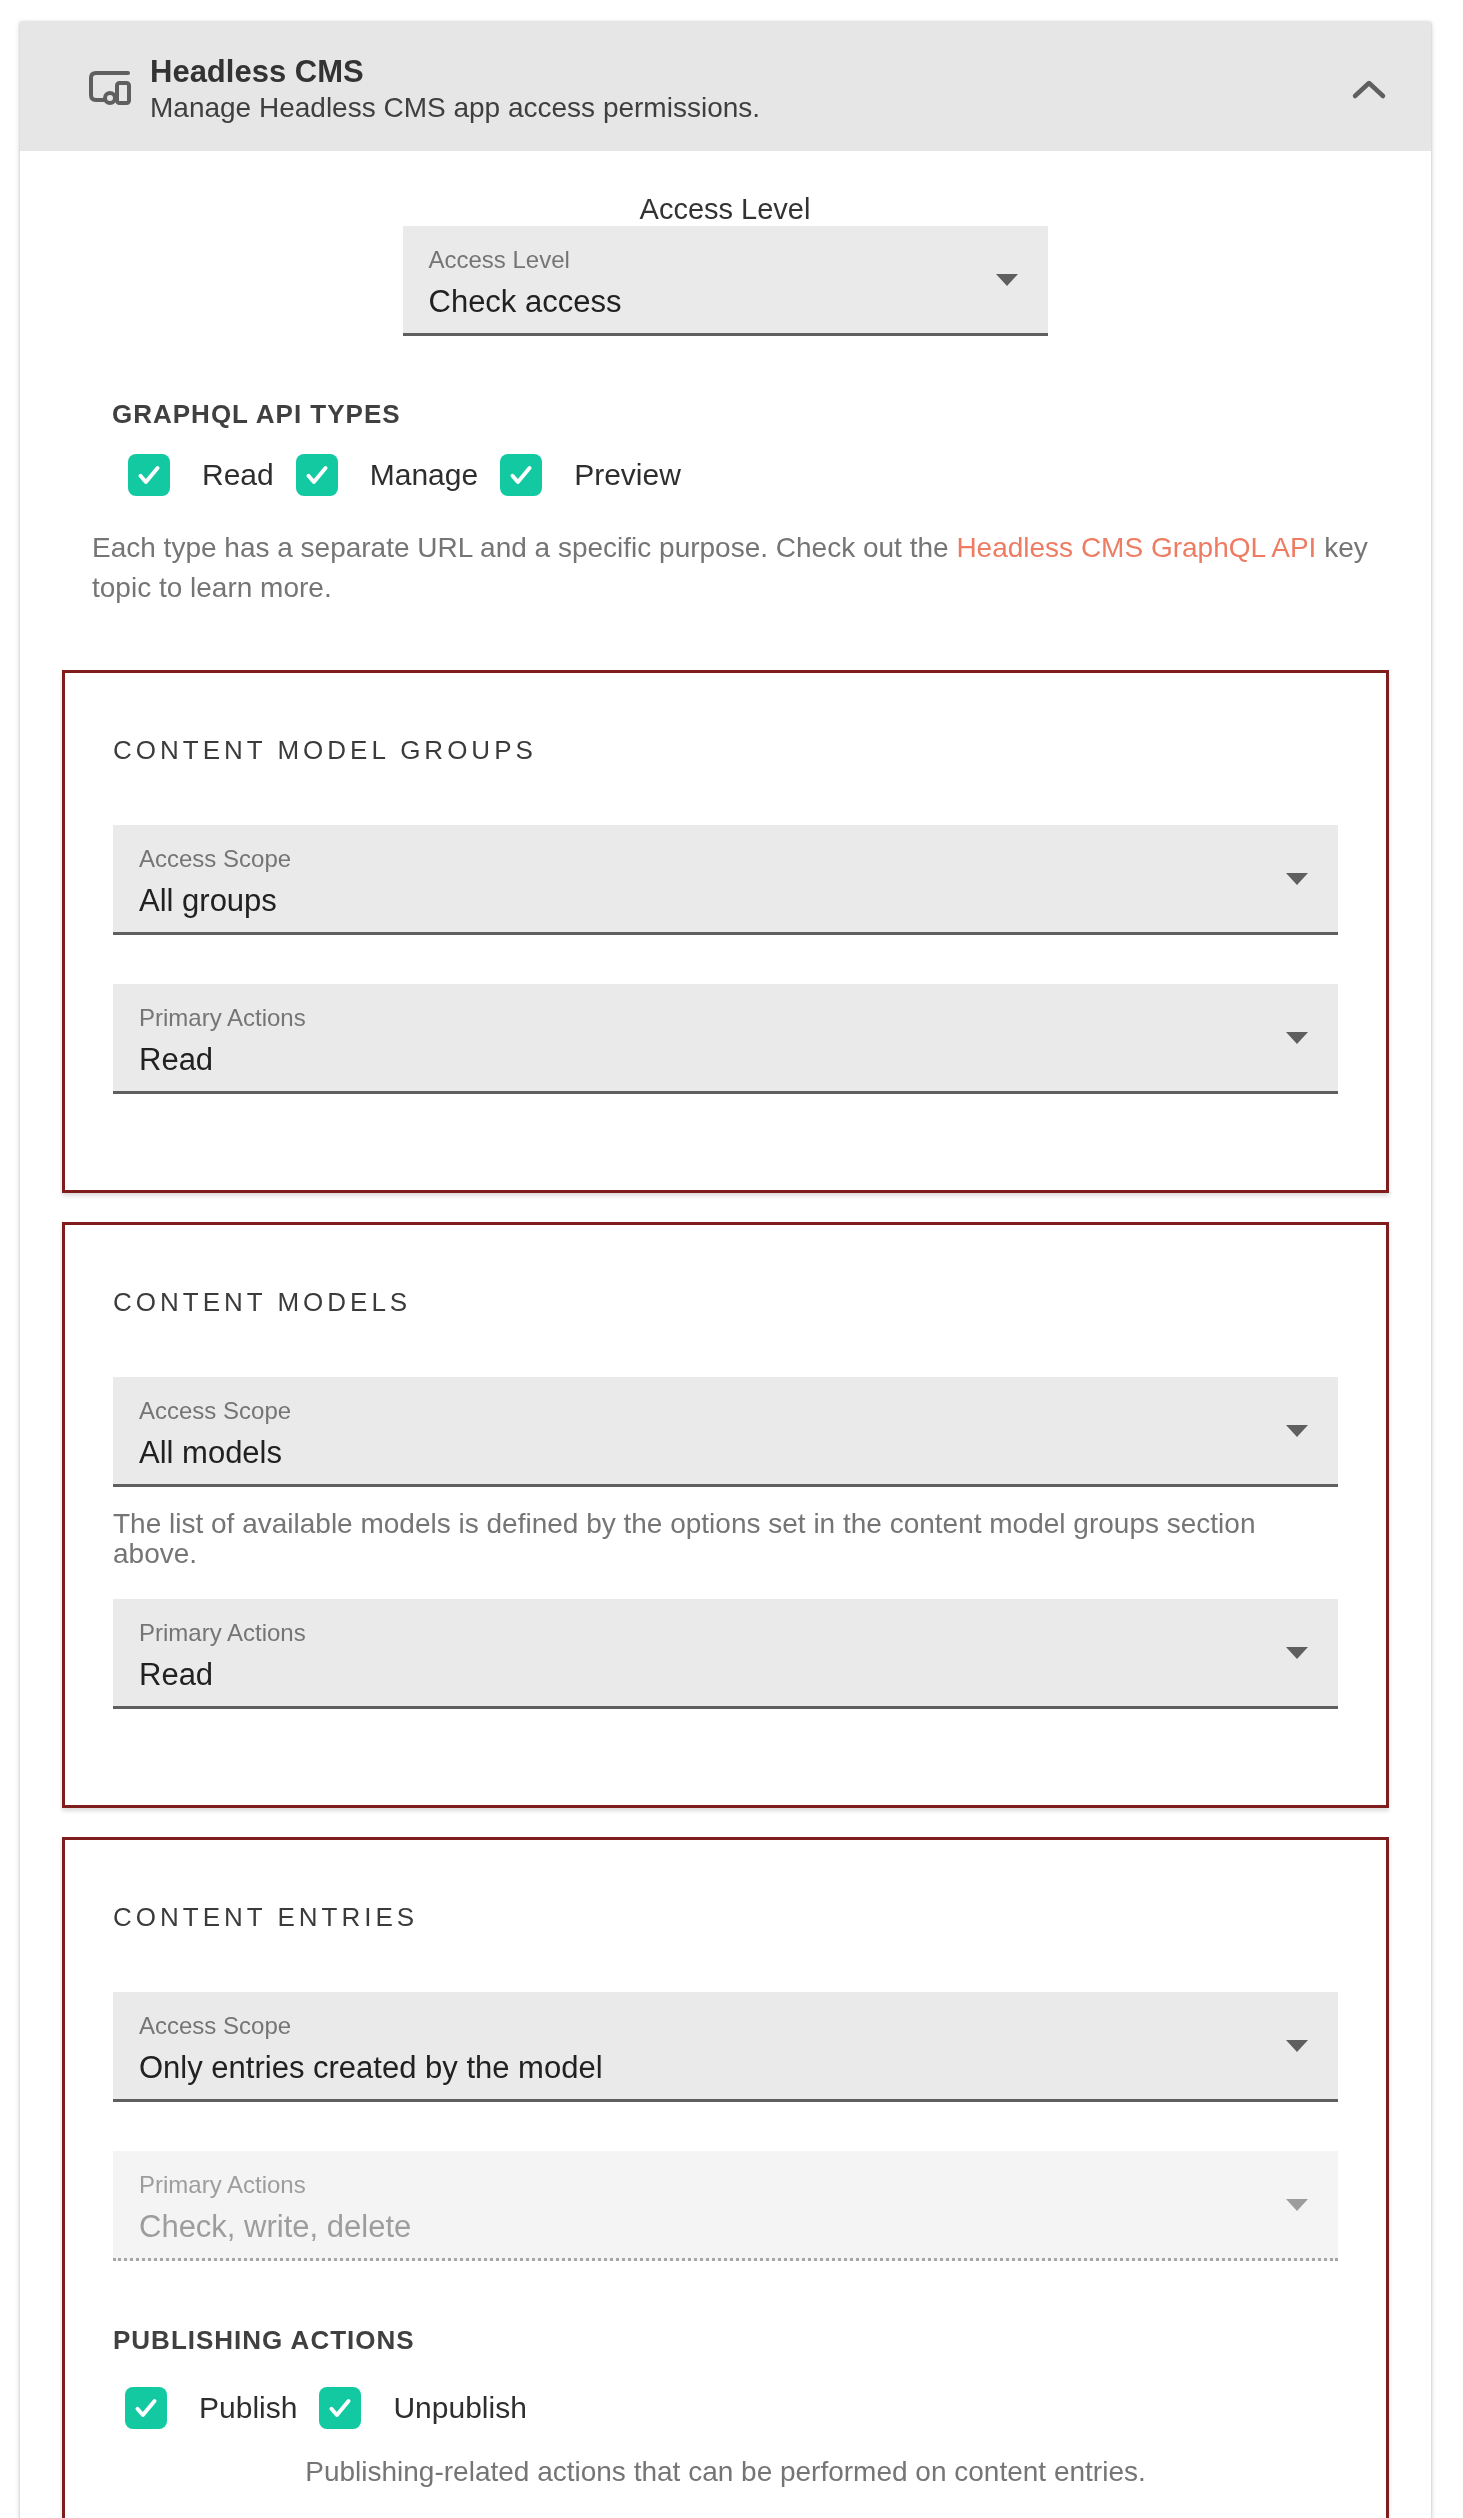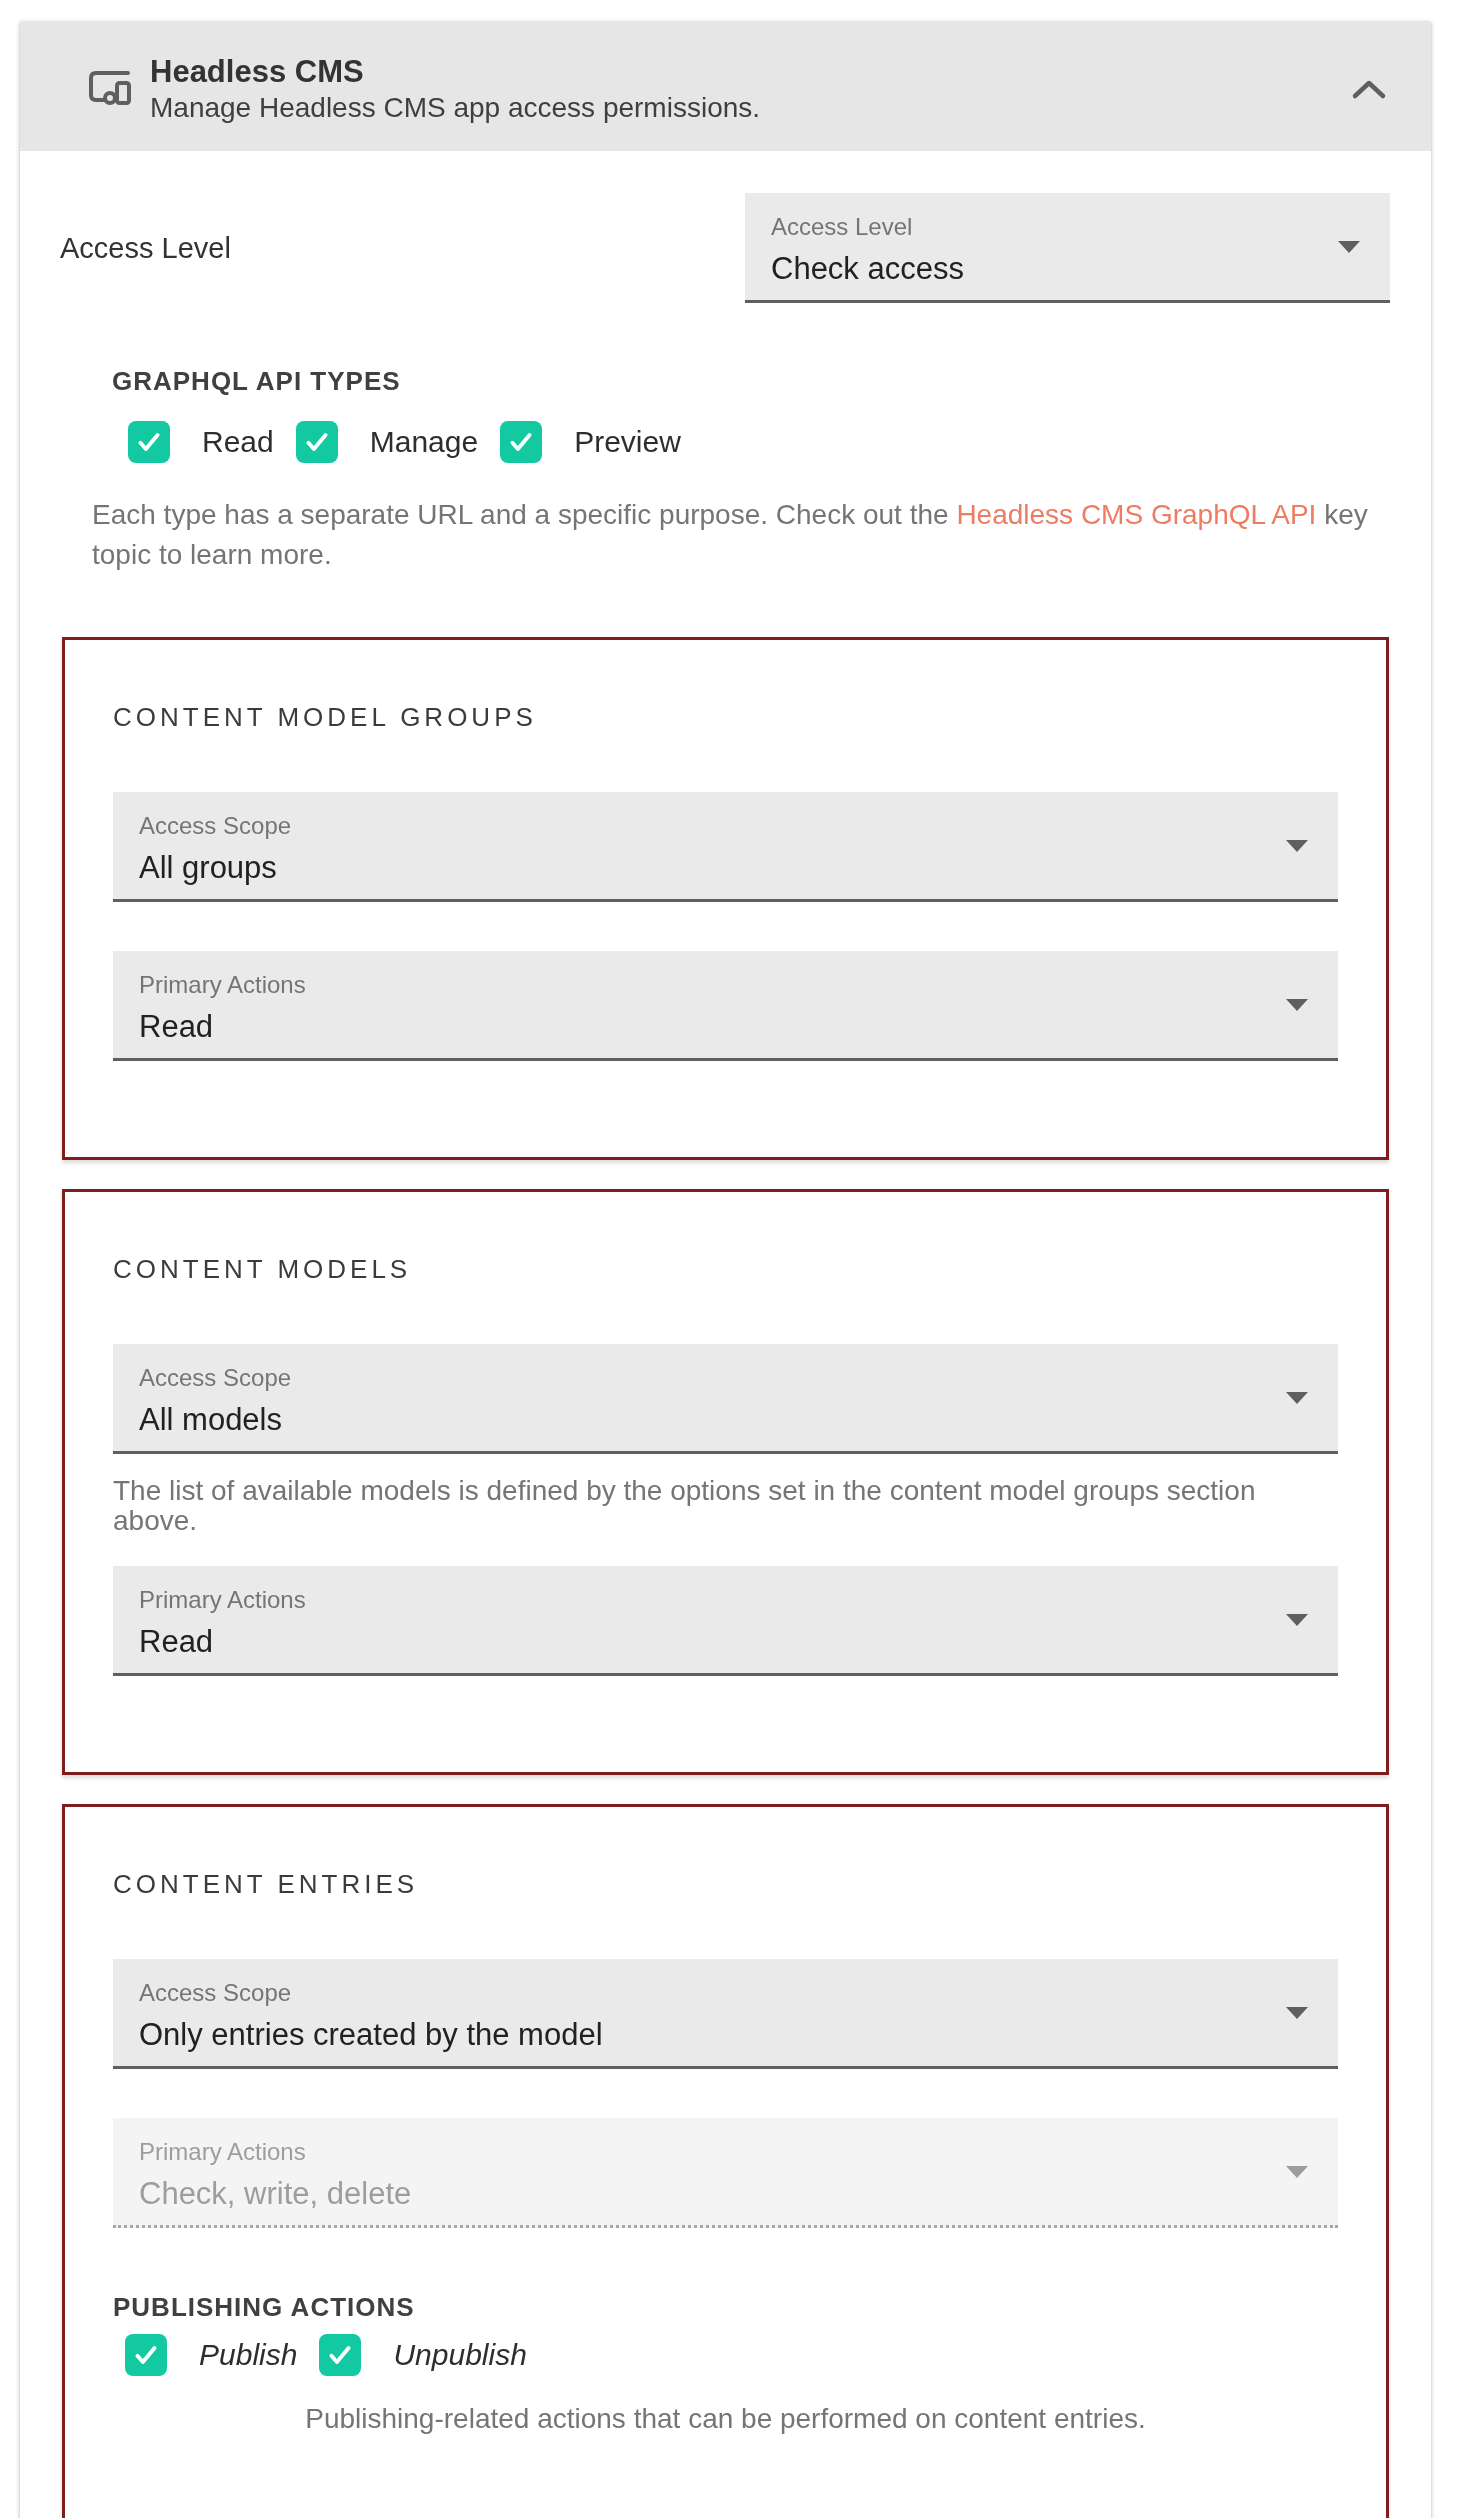--- a/index.html
+++ b/index.html
@@ -22,21 +22,21 @@
     cursor: pointer;
   }
   .hdr-icon svg { display: block; width: 52px; height: 46px; }
   .hdr-text { margin-left: 14px; }
   .hdr-title { font-size: 31px; font-weight: bold; color: #333333; line-height: 38px; }
   .hdr-sub   { font-size: 28px; color: #3f3f3f; line-height: 34px; }
   .chevron { margin-left: auto; cursor: pointer; }
   .chevron svg { display: block; width: 36px; height: 22px; }
   
   .panel-body { padding: 42px 41px 2px 40px; }
-  .access-row { display: flex; align-items: center; }
+  .access-row { display: flex; align-items: center; flex-direction: column; }
   .access-row .row-label { flex: 1; font-size: 29px; color: #333333; }
   
   .select {
     position: relative; background: #eaeaea;
     height: 110px; border-bottom: 3px solid #5f5f5f;
     padding: 20px 70px 0 26px; cursor: pointer;
   }
   .select-label { font-size: 24px; color: #757575; line-height: 28px; }
   .select-value { font-size: 31px; color: #212121; line-height: 40px; margin-top: 8px; white-space: nowrap; }
   .select-arrow {
@@ -72,21 +72,21 @@
     background: #ffffff;
   }
   .card.first { margin-top: 62px; }
   .card.last  { padding-bottom: 84px; margin-bottom: 0; }
   .card-title { font-size: 26px; color: #3b3b3b; letter-spacing: 4px; line-height: 30px; }
   .card .select.mt-a { margin-top: 60px; }
   .card .select.mt-b { margin-top: 49px; }
   .card .select.mt-c { margin-top: 30px; }
   .note { font-size: 28px; color: #757575; line-height: 30px; margin-top: 22px; }
   .pub-caption { margin-top: 64px; }
-  .pub-row { margin-top: 12px; margin-left: 12px; font-style: italic; }
+  .pub-row { margin-top: 32px; margin-left: 12px; }
   .pub-note { margin-top: 28px; text-align: center; }
 </style>
 </head>
 <body>
 
 <section class="panel">
 
   <header class="accordion-header">
     <span class="hdr-icon">
       <svg viewBox="0 0 52 46" fill="none" stroke="#5f5f5f" stroke-width="4" stroke-linecap="round">

